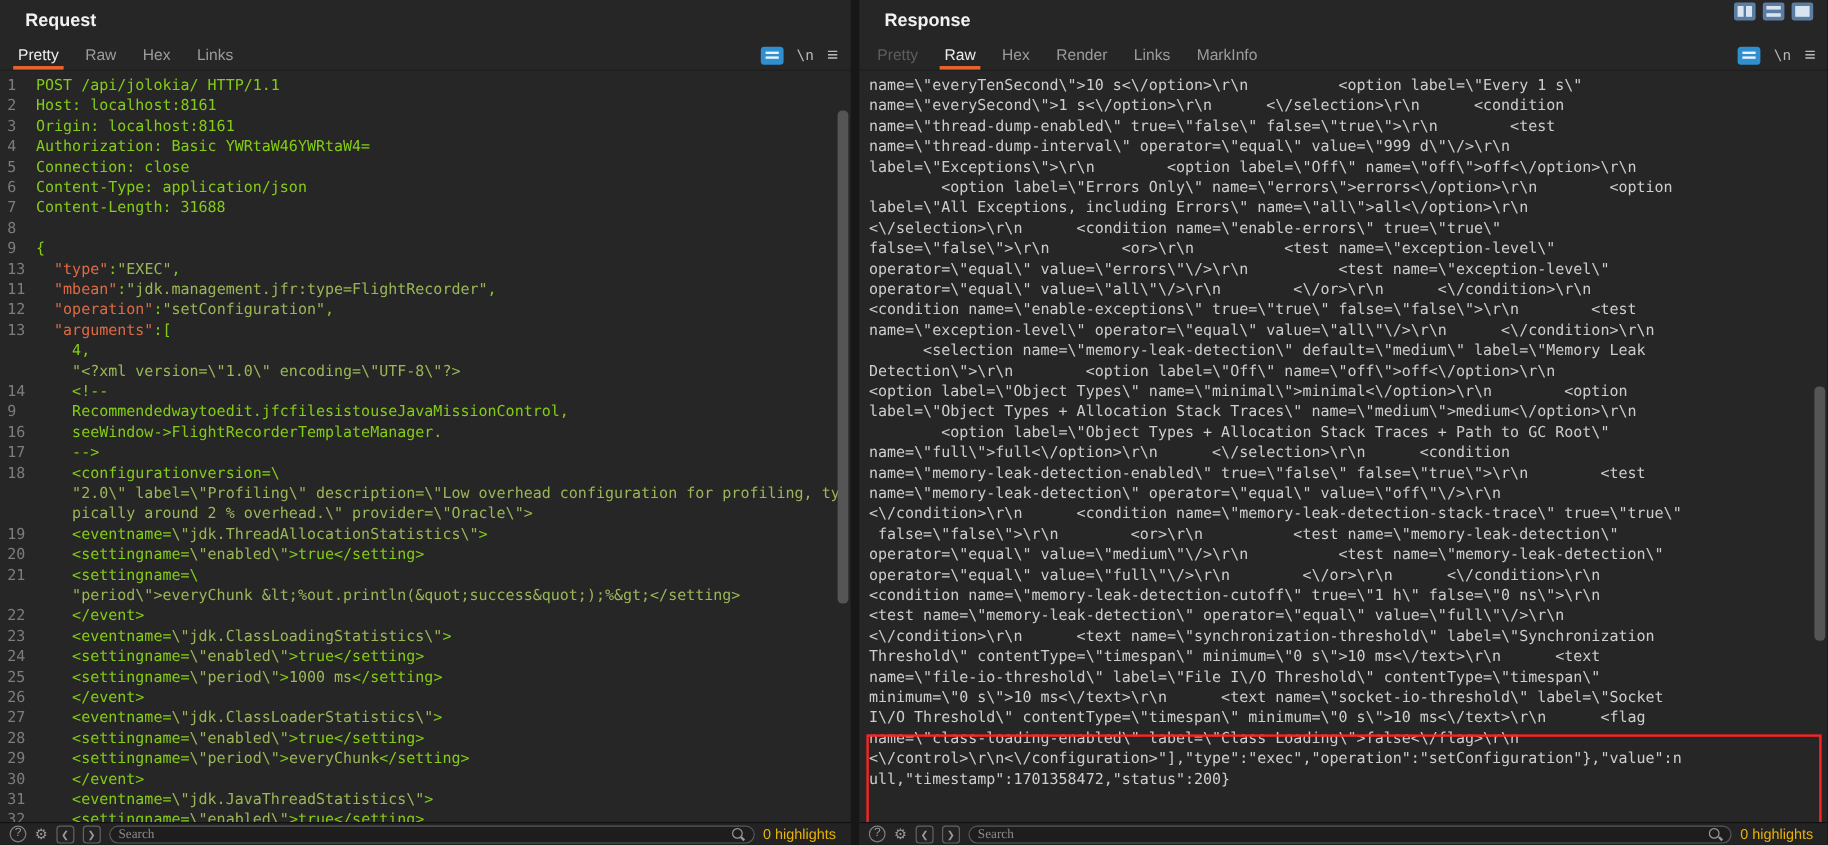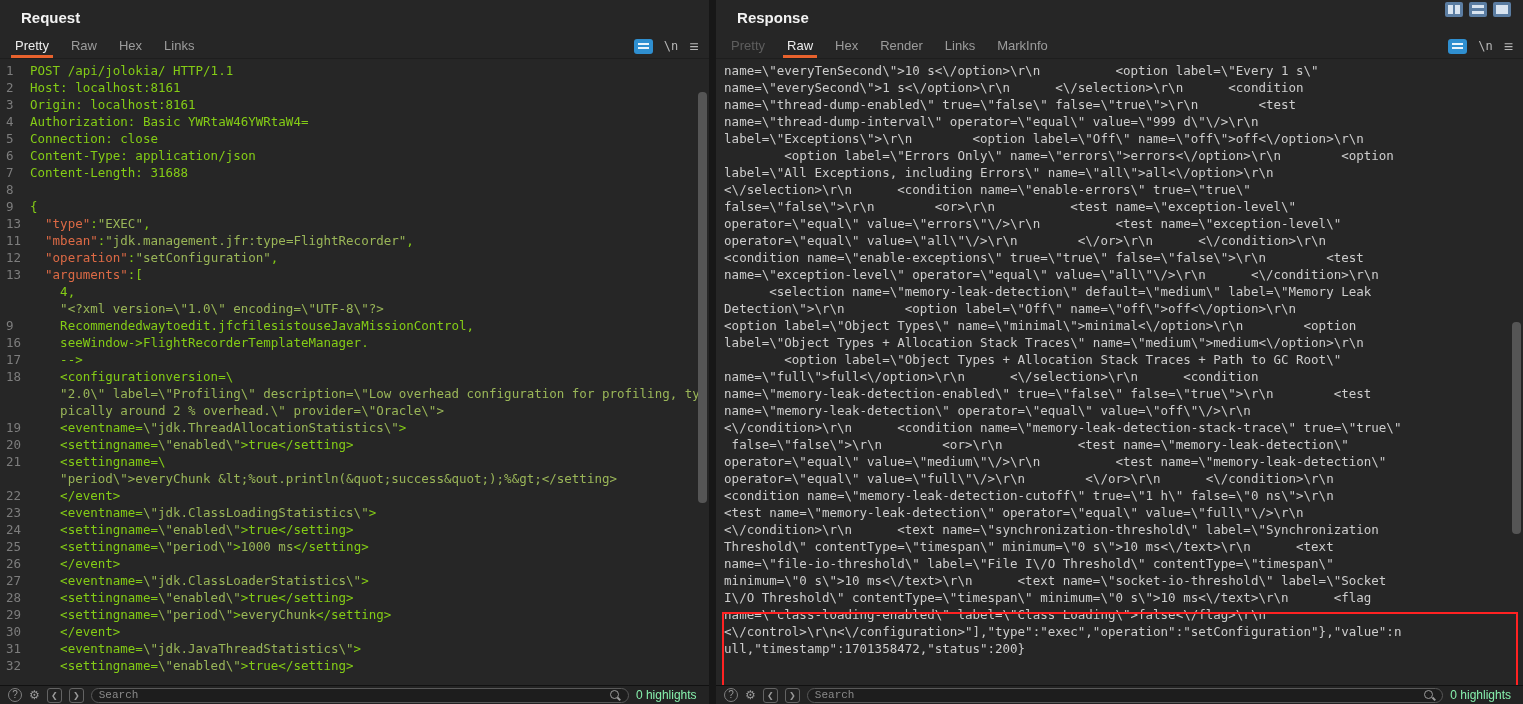--- a/index.html
+++ b/index.html
@@ -47,26 +47,26 @@
   .thumb-req { top:5%; height:66%; }
   .thumb-res { top:42%; height:34%; }
 
   .red-box { position:absolute; left:6px; right:5px; top:553px; height:133px; border:2px solid var(--red); pointer-events:none; }
 
   .bottombar { height:19px; flex:none; background:#232323; border-top:1px solid #111111; display:flex; align-items:center; gap:7px; padding:0 8px; }
   .bb-icon { color:#9a9a9a; font-size:12px; line-height:14px; cursor:pointer; flex:none; }
   .bb-icon.help { width:14px; height:14px; border:1px solid #7e7e7e; border-radius:50%; font-size:10px; text-align:center; line-height:12px; }
   .bb-btn { width:15px; height:15px; border:1px solid #636363; border-radius:3px; color:#9a9a9a; font-size:8px; text-align:center; line-height:13px; cursor:pointer; flex:none; }
   .search-box { flex:1 1 auto; height:15px; background:#1d1d1d; border:1px solid #585858; border-radius:8px; display:flex; align-items:center; padding:0 7px; }
-  .search-box input { flex:1; background:transparent; border:none; outline:none; color:#c0c0c0; font-size:11px; font-family:Liberation Mono, monospace; }
+  .search-box input { flex:1; background:transparent; border:none; outline:none; color:#c0c0c0; font-size:11px; font-family:Liberation Serif, serif; }
   .search-box input::placeholder { color:#8a8a8a; }
   .search-icon { position:relative; width:12px; height:12px; flex:none; cursor:pointer; }
   .search-icon::before { content:""; position:absolute; left:1px; top:1px; width:7px; height:7px; border:1.5px solid #9a9a9a; border-radius:50%; }
   .search-icon::after { content:""; position:absolute; left:8.5px; top:8.5px; width:4px; height:1.5px; background:#9a9a9a; transform:rotate(45deg); }
-  .highlights { color:#86efac; font-size:12px; white-space:nowrap; flex:none; padding-right:4px; }
+  .highlights { color:#eab308; font-size:12px; white-space:nowrap; flex:none; padding-right:4px; }
 </style>
 </head>
 <body>
 
 <div class="app">
 
   <div class="panel left">
     <div class="panel-header">
       <span class="panel-title">Request</span>
     </div>
@@ -91,20 +91,21 @@
           <div class="code-line"><span class="ln">6</span><span class="tk-p">Content-Type: application/json</span></div>
           <div class="code-line"><span class="ln">7</span><span class="tk-p">Content-Length: 31688</span></div>
           <div class="code-line"><span class="ln">8</span><span class="tk-p"></span></div>
           <div class="code-line"><span class="ln">9</span><span class="tk-p">{</span></div>
           <div class="code-line"><span class="ln">13</span><span class="tk-k">  "type"</span><span class="tk-p">:</span><span class="tk-s">"EXEC"</span><span class="tk-p">,</span></div>
           <div class="code-line"><span class="ln">11</span><span class="tk-k">  "mbean"</span><span class="tk-p">:</span><span class="tk-s">"jdk.management.jfr:type=FlightRecorder"</span><span class="tk-p">,</span></div>
           <div class="code-line"><span class="ln">12</span><span class="tk-k">  "operation"</span><span class="tk-p">:</span><span class="tk-s">"setConfiguration"</span><span class="tk-p">,</span></div>
           <div class="code-line"><span class="ln">13</span><span class="tk-k">  "arguments"</span><span class="tk-p">:[</span></div>
           <div class="code-line"><span class="ln"></span><span class="tk-p">    4,</span></div>
           <div class="code-line"><span class="ln"></span><span class="tk-s">    "&lt;?xml version=\"1.0\" encoding=\"UTF-8\"?&gt;</span></div>
+          <div class="code-line"><span class="ln">14</span><span class="tk-p">    &lt;!--</span></div>
           <div class="code-line"><span class="ln">9</span><span class="tk-p">    Recommendedwaytoedit.jfcfilesistouseJavaMissionControl,</span></div>
           <div class="code-line"><span class="ln">16</span><span class="tk-p">    seeWindow-&gt;FlightRecorderTemplateManager.</span></div>
           <div class="code-line"><span class="ln">17</span><span class="tk-p">    --&gt;</span></div>
           <div class="code-line"><span class="ln">18</span><span class="tk-p">    &lt;configurationversion=\</span></div>
           <div class="code-line"><span class="ln"></span><span class="tk-s">    "2.0\" label=\"Profiling\" description=\"Low overhead configuration for profiling, ty</span></div>
           <div class="code-line"><span class="ln"></span><span class="tk-s">    pically around 2 % overhead.\" provider=\"Oracle\"&gt;</span></div>
           <div class="code-line"><span class="ln">19</span><span class="tk-p">    &lt;eventname=</span><span class="tk-s">\"jdk.ThreadAllocationStatistics\"</span><span class="tk-p">&gt;</span></div>
           <div class="code-line"><span class="ln">20</span><span class="tk-p">    &lt;settingname=</span><span class="tk-s">\"enabled\"</span><span class="tk-p">&gt;true&lt;/setting&gt;</span></div>
           <div class="code-line"><span class="ln">21</span><span class="tk-p">    &lt;settingname=\</span></div>
           <div class="code-line"><span class="ln"></span><span class="tk-s">    "period\"&gt;everyChunk &amp;lt;%out.println(&amp;quot;success&amp;quot;);%&amp;gt;&lt;/setting&gt;</span></div>

